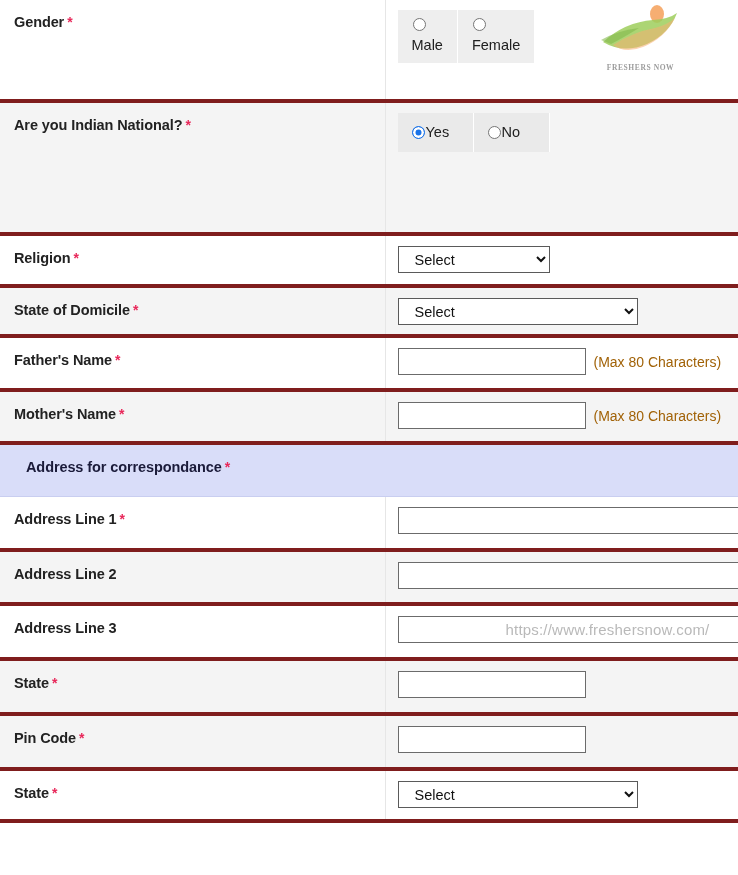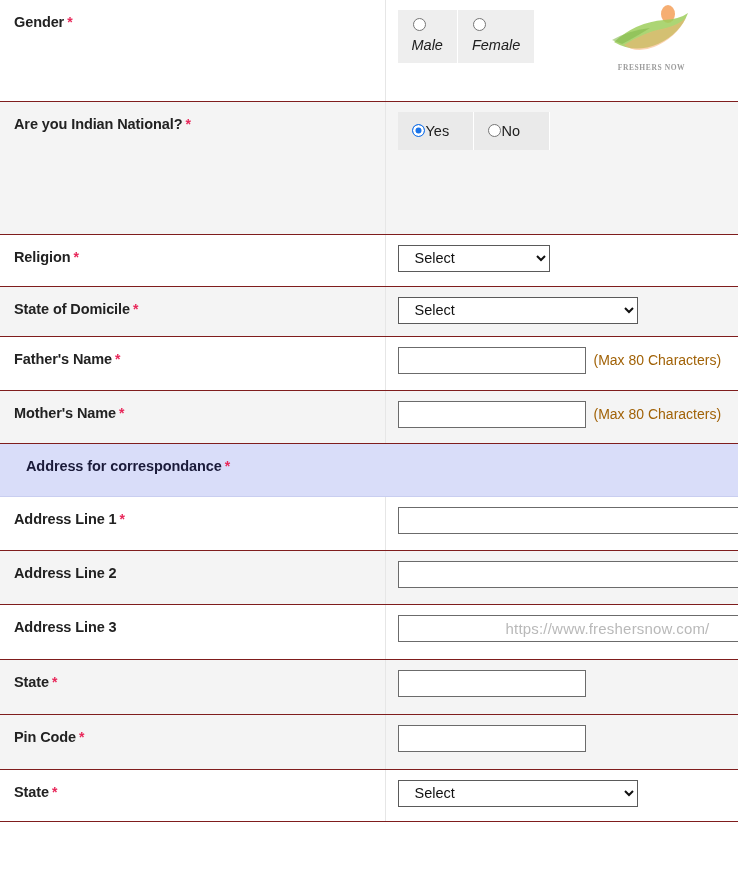--- a/index.html
+++ b/index.html
@@ -14,21 +14,21 @@
     width: 738px;
     border-collapse: collapse;
     table-layout: fixed;
   }
   .row { }
   .row.shaded > td { background: #f4f4f4; }
   .row.plain  > td { background: #ffffff; }
   td {
     padding: 0;
     vertical-align: top;
-    border-bottom: 1px solid #7f1d1d;
+    border-bottom: 4px solid #7f1d1d;
   }
   td.label-cell {
     width: 385px;
     border-right: 1px solid #e6e6e6;
     padding: 14px 0 0 14px;
   }
   td.field-cell {
     width: 353px;
     padding: 10px 0 0 12px;
     overflow: hidden;
@@ -60,21 +60,20 @@
   
   .radio-group { display: flex; align-items: flex-start; }
   .radio-cell-stack {
     background: #eeeeee;
     border-right: 1px solid #ffffff;
     padding: 8px 14px 10px 14px;
     display: flex;
     flex-direction: column;
     align-items: flex-start;
     min-width: 57px;
-    font-style: italic;
   }
   .radio-cell-inline {
     background: #eaeaea;
     border-right: 1px solid #ffffff;
     padding: 12px 16px 12px 14px;
     display: flex;
     flex-direction: row;
     align-items: center;
     min-width: 76px;
   }
@@ -96,21 +95,21 @@
   .radio-label {
     font-size: 14.5px;
     color: #202020;
     line-height: 1;
     white-space: nowrap;
   }
 
   
   .logo-wrap {
     position: absolute;
-    left: 220px; top: 4px;
+    left: 209px; top: 4px;
     width: 92px; height: 72px;
     opacity: 0.85;
     pointer-events: none;
   }
   .logo-text {
     position: absolute;
     bottom: 4px; left: 0; width: 100%;
     text-align: center;
     font-size: 7.5px;
     letter-spacing: 0.6px;

